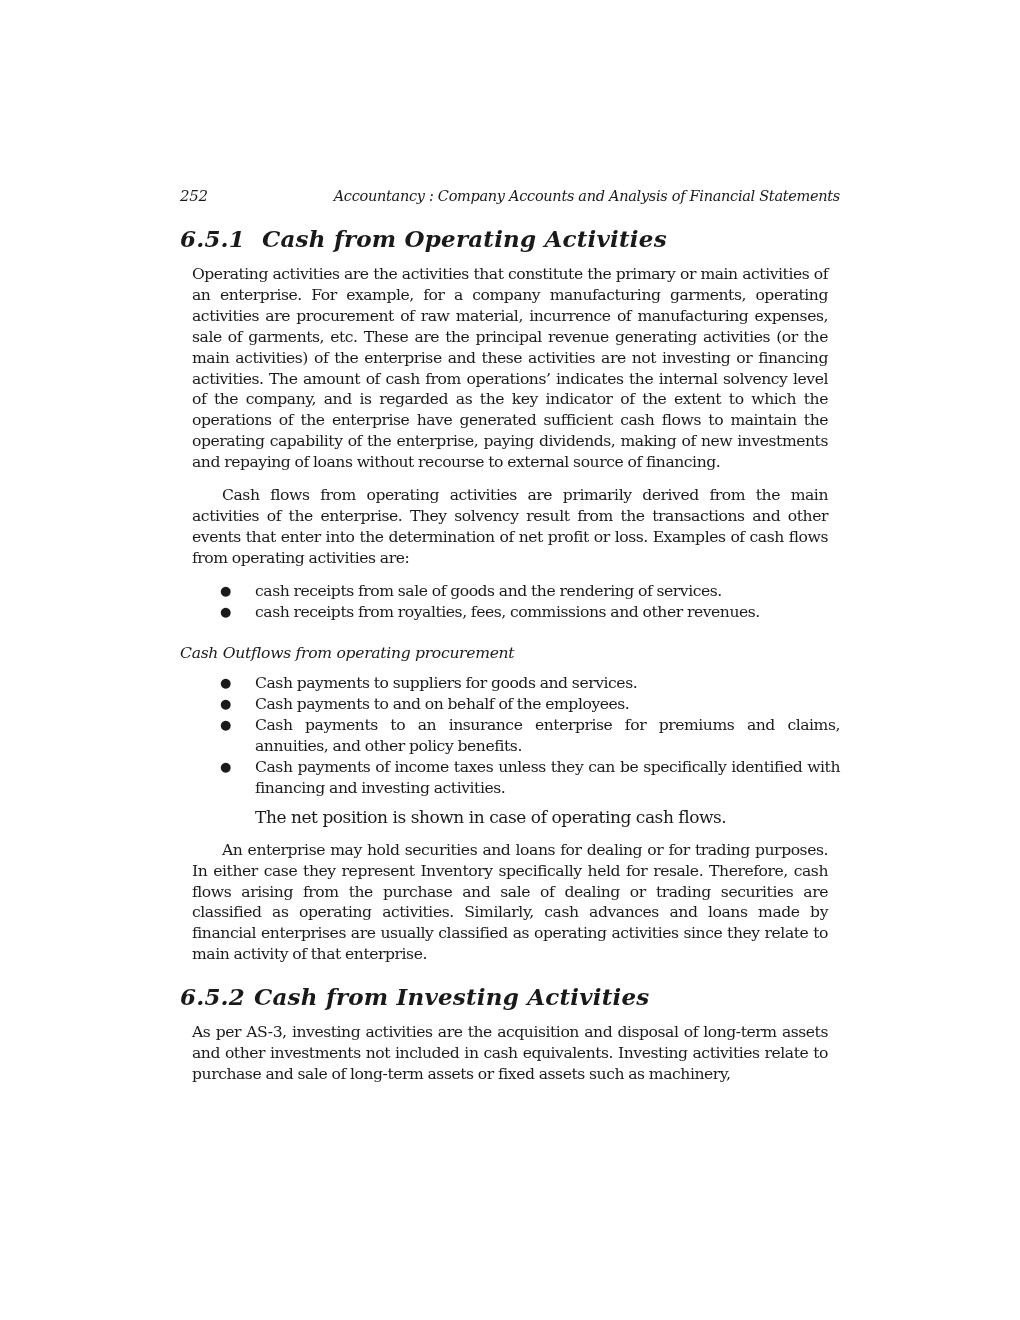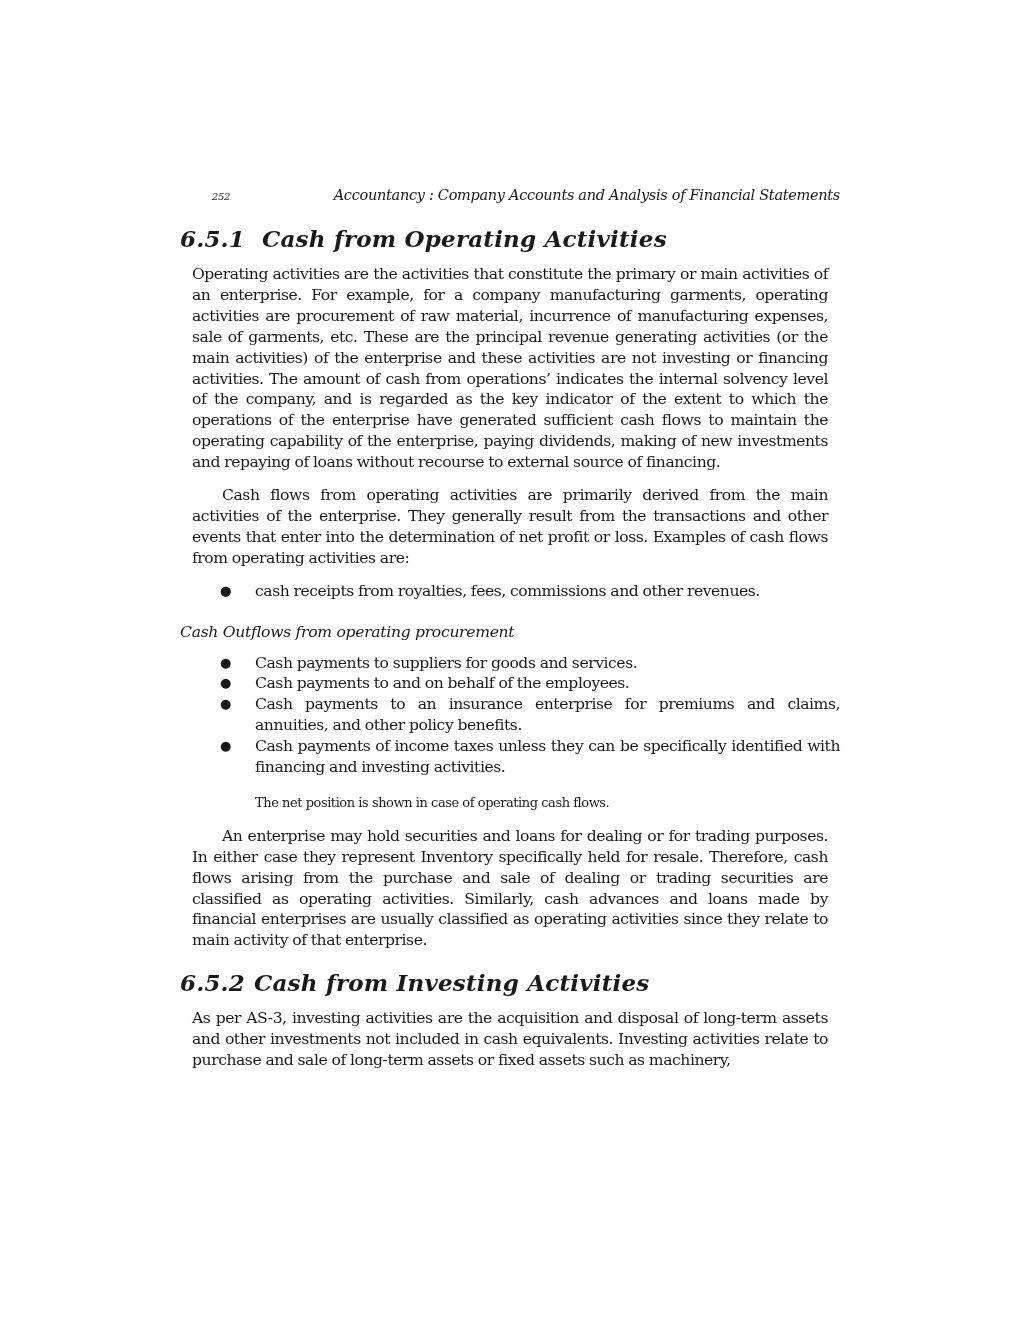--- a/index.html
+++ b/index.html
@@ -24,22 +24,21 @@
   .running-header {
     display: flex;
     justify-content: space-between;
     align-items: baseline;
     font-style: italic;
     font-size: 14.5px;
     letter-spacing: -0.3px;
     height: 24px;
   }
   .running-header .page-number {
-    font-size: 10px;
-    margin-left: 32px;
+    font-size: 15px;
   }
   .section-heading {
     font-weight: bold;
     font-style: italic;
     font-size: 23px;
     margin: 14px 0 10px 0;
     letter-spacing: 0.2px;
     display: flex;
   }
   .section-heading .num {
@@ -83,47 +82,48 @@
     text-align: justify;
   }
   ul.bullets li .bullet {
     position: absolute;
     left: 40px;
     top: 0;
     font-size: 13px;
   }
   .net-position {
     padding-left: 75px;
-    font-size: 13px;
+    font-size: 17px;
     line-height: 20.9px;
     letter-spacing: -0.45px;
-    margin-top: 15px;
+    margin-top: 8px;
   }
 </style>
 </head>
 <body>
 
 <div class="page">
 
   <div class="running-header">
     <span class="page-number">252</span>
     <span class="book-title">Accountancy : Company Accounts and Analysis of Financial Statements</span>
   </div>
 
   <div class="section-heading">
     <span class="num">6.5.1</span>
     <span>Cash from Operating Activities</span>
   </div>
 
   <p class="body-text">Operating activities are the activities that constitute the primary or main activities of an enterprise. For example, for a company manufacturing garments, operating activities are procurement of raw material, incurrence of manufacturing expenses, sale of garments, etc. These are the principal  revenue generating activities (or the main activities) of the enterprise and these activities are not investing or financing activities. The amount of cash from operations’ indicates the internal solvency level of the company, and is regarded as the key indicator of the extent to which the operations of the enterprise have generated sufficient cash flows to maintain the operating capability of the enterprise, paying dividends, making of new investments and repaying of loans without recourse to external source of financing.</p>
-  <p class="body-text indent">Cash flows from operating activities are primarily derived from the main activities of the enterprise. They generally result from the transactions and other events that enter into the determination of net profit or loss. Examples of cash flows from operating activities are:</p>
+  <p class="body-text indent">Cash flows from operating activities are primarily derived from the main activities of the enterprise. They solvency result from the transactions and other events that enter into the determination of net profit or loss. Examples of cash flows from operating activities are:</p>
 
   <ul class="bullets">
     <li>
       <span class="bullet">●</span>
+      <span>cash receipts from sale of  goods and the rendering of services.</span>
     </li>
     <li>
       <span class="bullet">●</span>
       <span>cash receipts from royalties, fees, commissions and other revenues.</span>
     </li>
   </ul>
 
   <div class="sub-heading">Cash Outflows from operating procurement</div>
   <ul class="bullets">
     <li>

